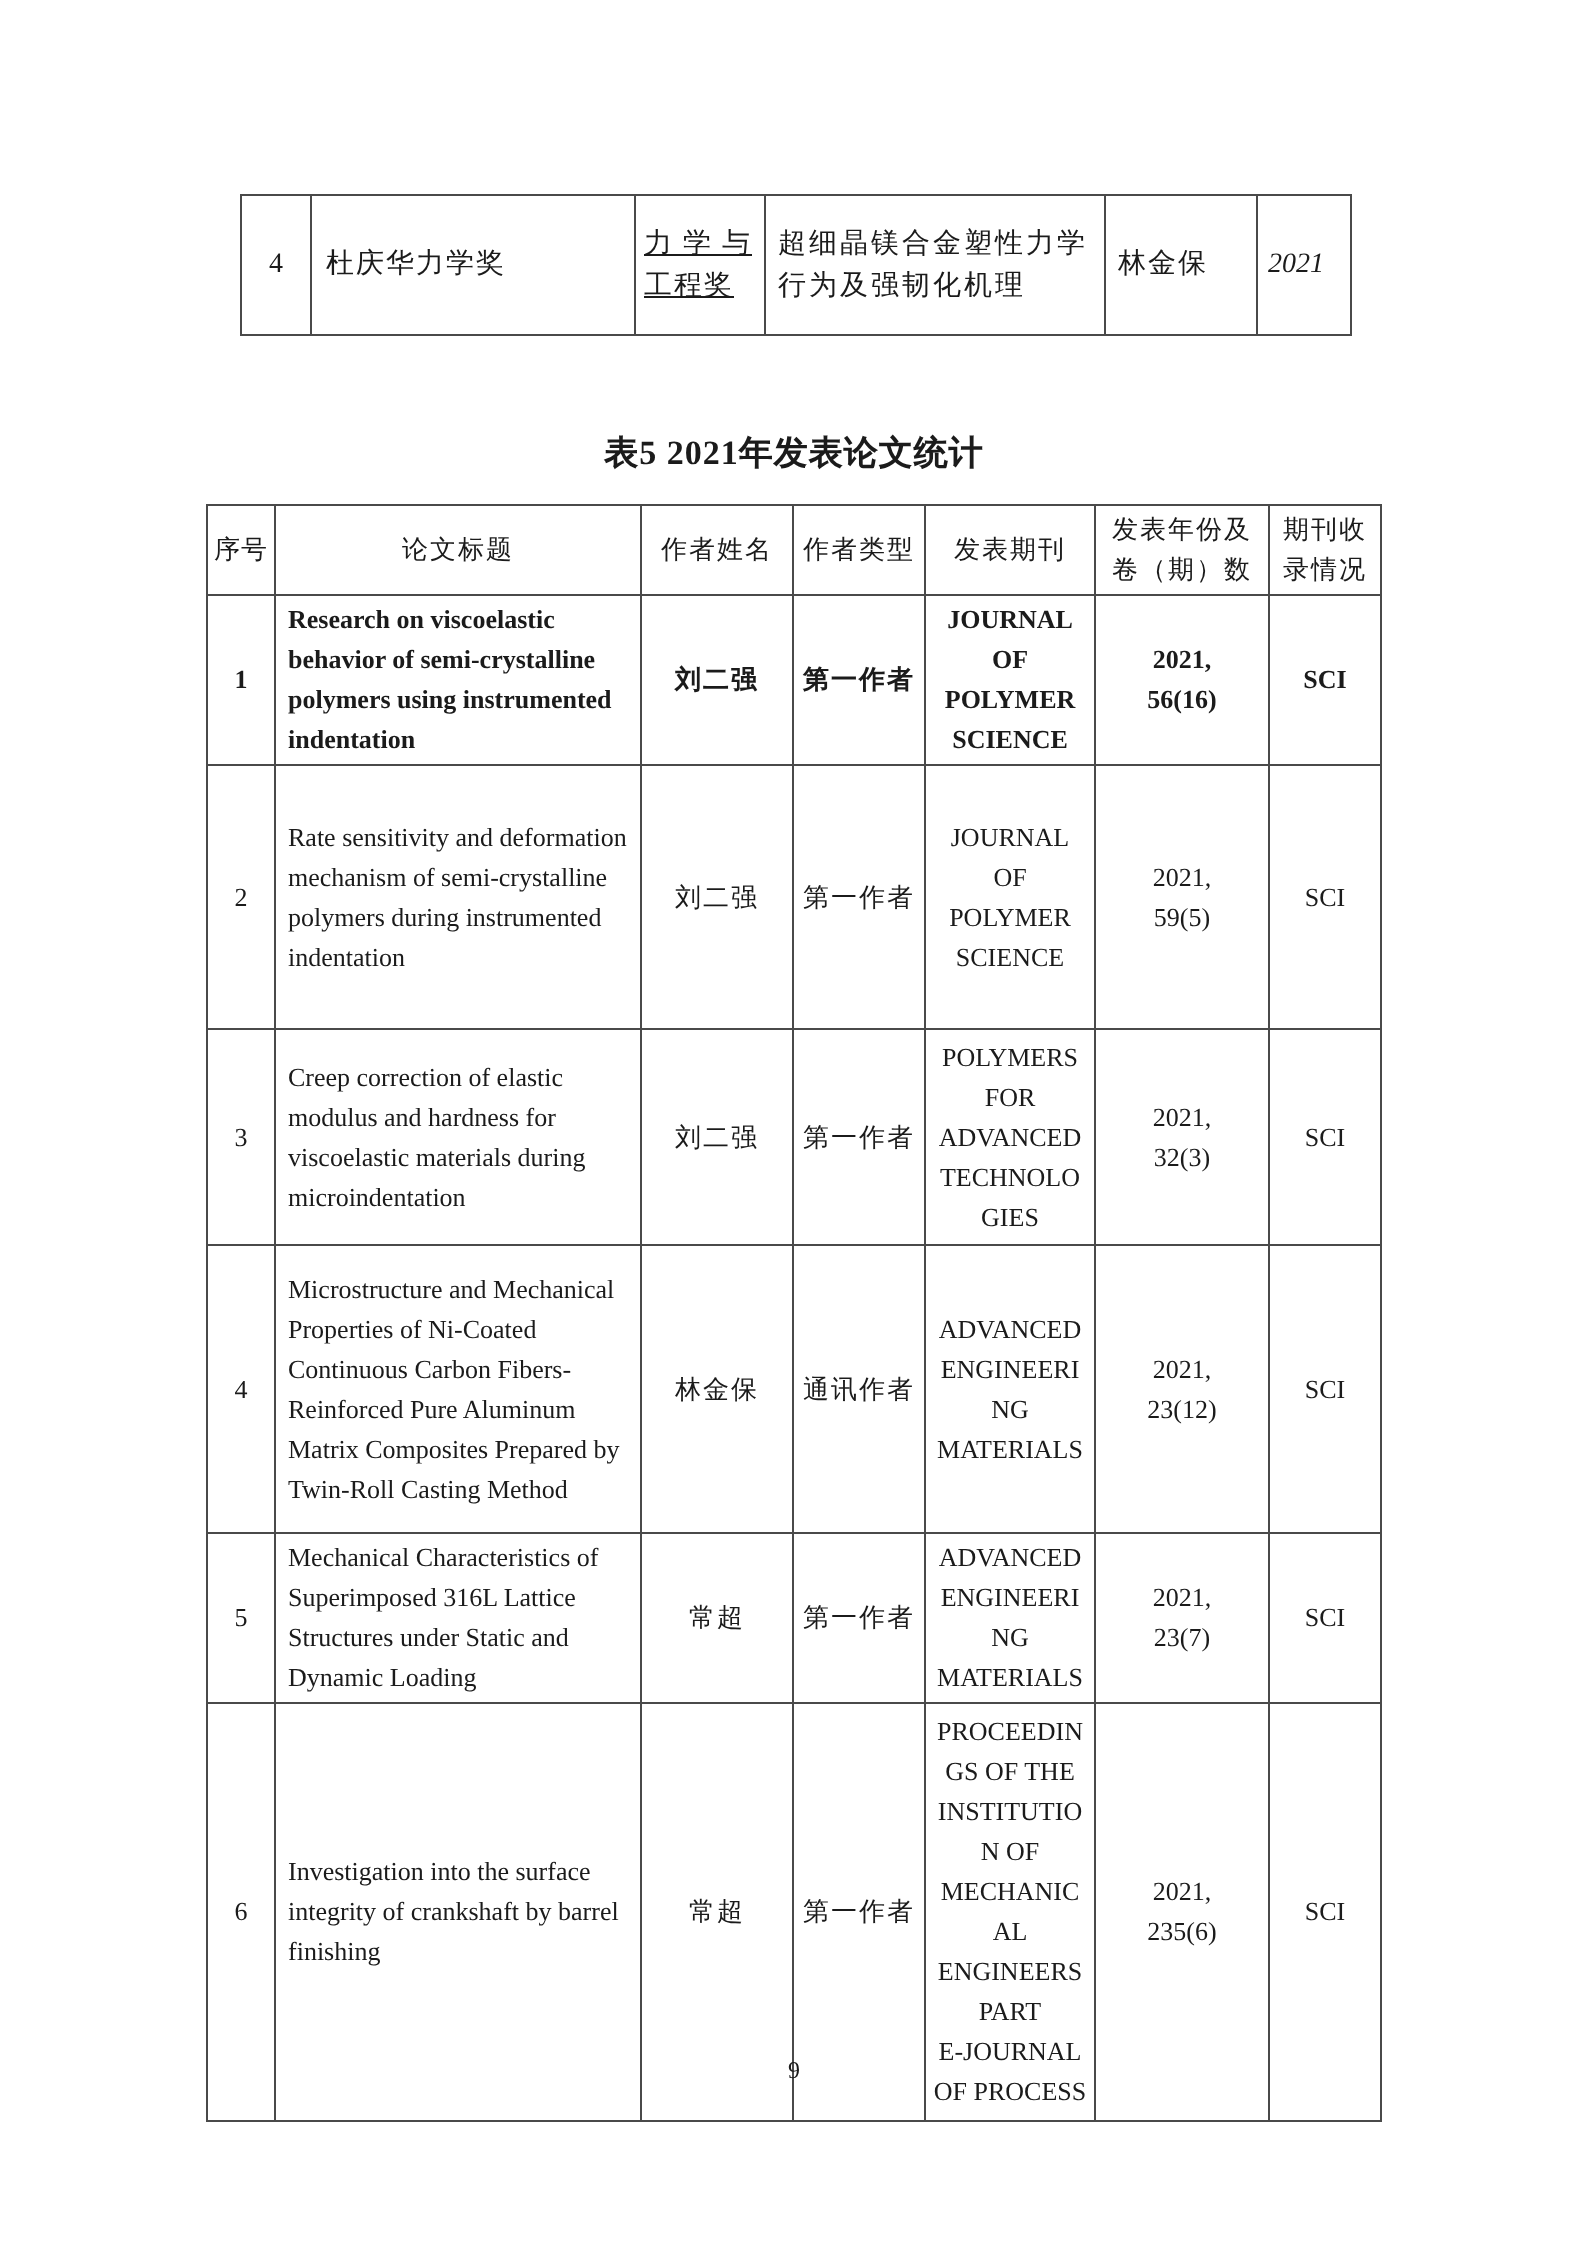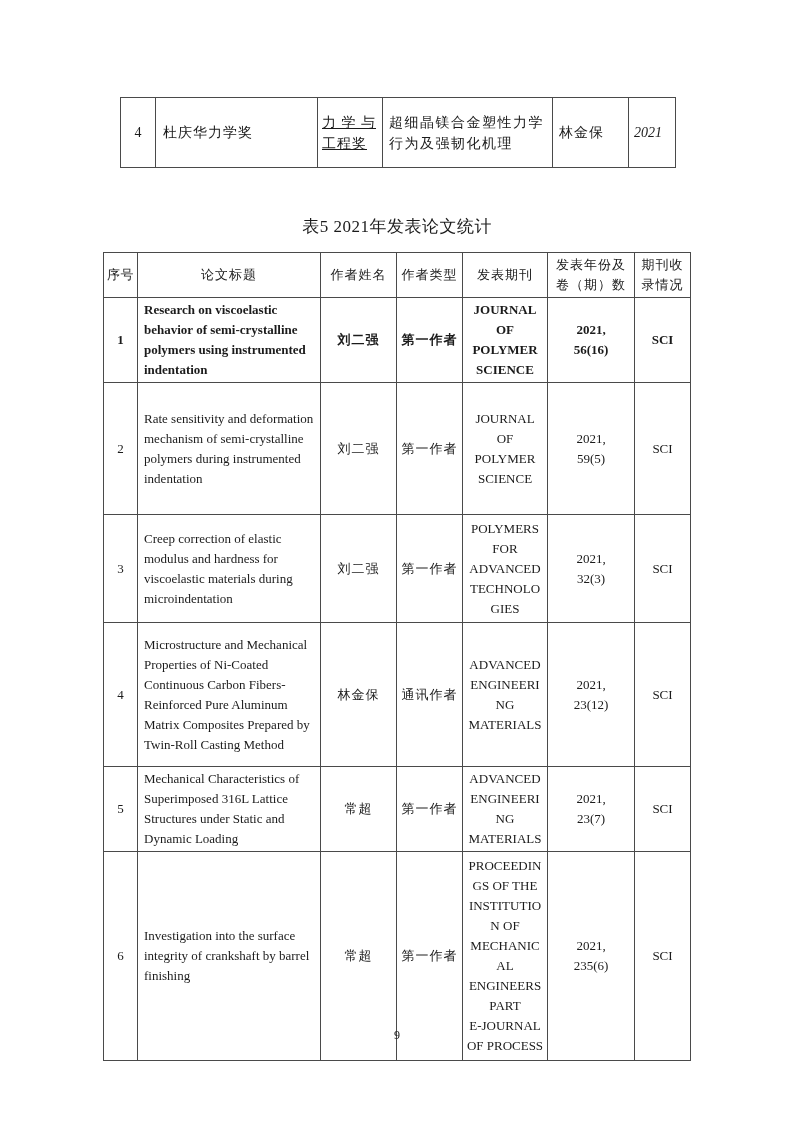--- a/index.html
+++ b/index.html
@@ -42,20 +42,21 @@
   .award-table .a-winner{ padding-left:6px; }
   .award-table .a-year{ letter-spacing:0; padding-left:5px;font-style:italic; }
 
   
   .t5-title{
     position:absolute; left:0; top:215px;
     width:100%;
     text-align:center;
     font-size:17px;
     letter-spacing:0.5px;
+    font-weight:bold;
   }
 
   
   .pub-table{
     position:absolute; left:103px; top:252px;
     width:587px;
     border-collapse:collapse;
     table-layout:fixed;
     font-size:13px;
   }

